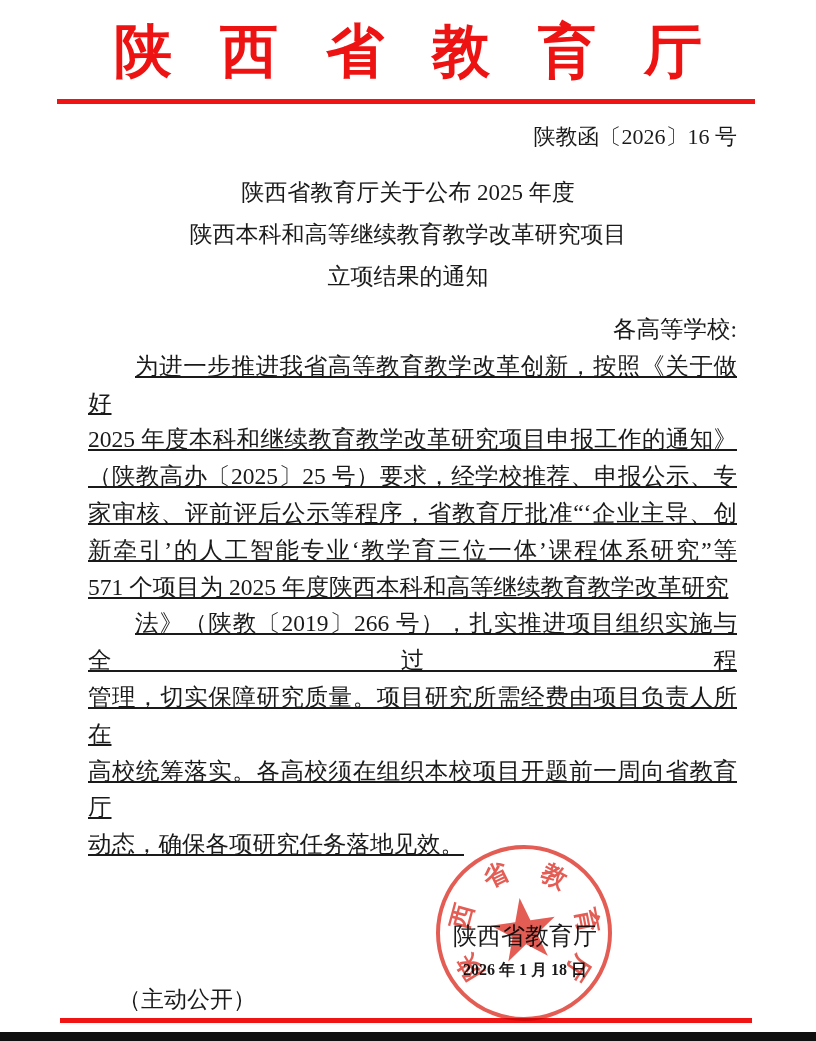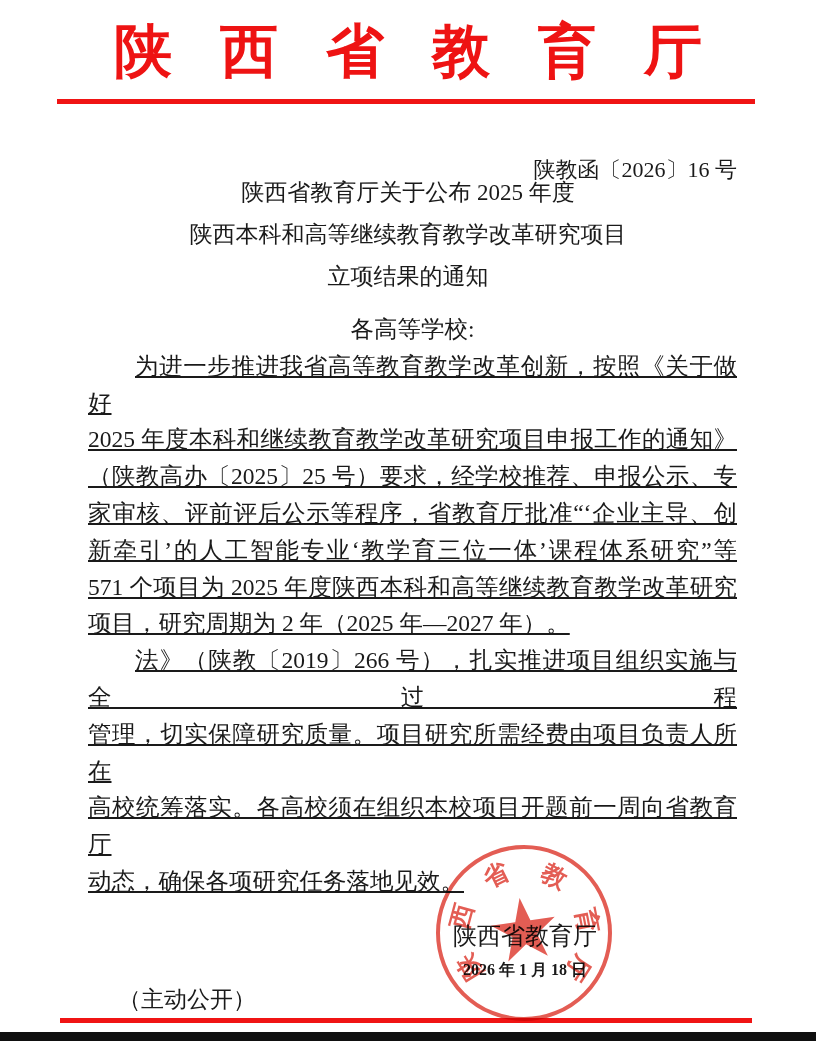--- a/index.html
+++ b/index.html
@@ -31,33 +31,33 @@
     border-top:3.5px solid var(--rule-red);
     border-bottom:2.5px solid var(--rule-red);
   }
   .rule-bottom{
     top:1018px;left:60px;width:692px;height:1.5px;
     border-top:3px solid var(--rule-red);
     border-bottom:2.5px solid var(--rule-red);
   }
   .doc-number{
     position:absolute;top:122px;right:79px;
-    font-size:22px;white-space:nowrap;margin-top:33px;
+    font-size:22px;white-space:nowrap;
   }
   
   .doc-title{
     position:absolute;top:172px;left:40px;width:736px;
     text-align:center;font-size:23px;font-weight:normal;line-height:42px;
   }
   
   .body-text{
     position:absolute;top:311px;left:88px;width:649px;
     font-size:23.5px;line-height:36.8px;
   }
-  .salutation{text-align:center;}
+  .salutation{text-align:right;}
   .para .line{
     text-align:justify;text-align-last:justify;text-decoration:underline;
   }
   .para .line:first-child{text-indent:2em;}
   .para .line:last-child{text-align-last:left;}
   
   .signature{
     position:absolute;top:919px;left:415px;width:220px;
     text-align:center;z-index:1;
   }
@@ -111,21 +111,20 @@
 
 <div class="body-text">
   <div class="salutation">各高等学校:</div>
   <div class="para">
       <div class="line">为进一步推进我省高等教育教学改革创新，按照《关于做好</div>
       <div class="line">2025 年度本科和继续教育教学改革研究项目申报工作的通知》</div>
       <div class="line">（陕教高办〔2025〕25 号）要求，经学校推荐、申报公示、专</div>
       <div class="line">家审核、评前评后公示等程序，省教育厅批准“‘企业主导、创</div>
       <div class="line">新牵引’的人工智能专业‘教学育三位一体’课程体系研究”等</div>
       <div class="line">571 个项目为 2025 年度陕西本科和高等继续教育教学改革研究</div>
-      <div class="line">项目，研究周期为 2 年（2025 年—2027 年）。</div>
     </div>
   <div class="para">
       <div class="line">法》（陕教〔2019〕266 号），扎实推进项目组织实施与全过程</div>
       <div class="line">管理，切实保障研究质量。项目研究所需经费由项目负责人所在</div>
       <div class="line">高校统筹落实。各高校须在组织本校项目开题前一周向省教育厅</div>
       <div class="line">动态，确保各项研究任务落地见效。</div>
     </div>
 
 </div>
 

